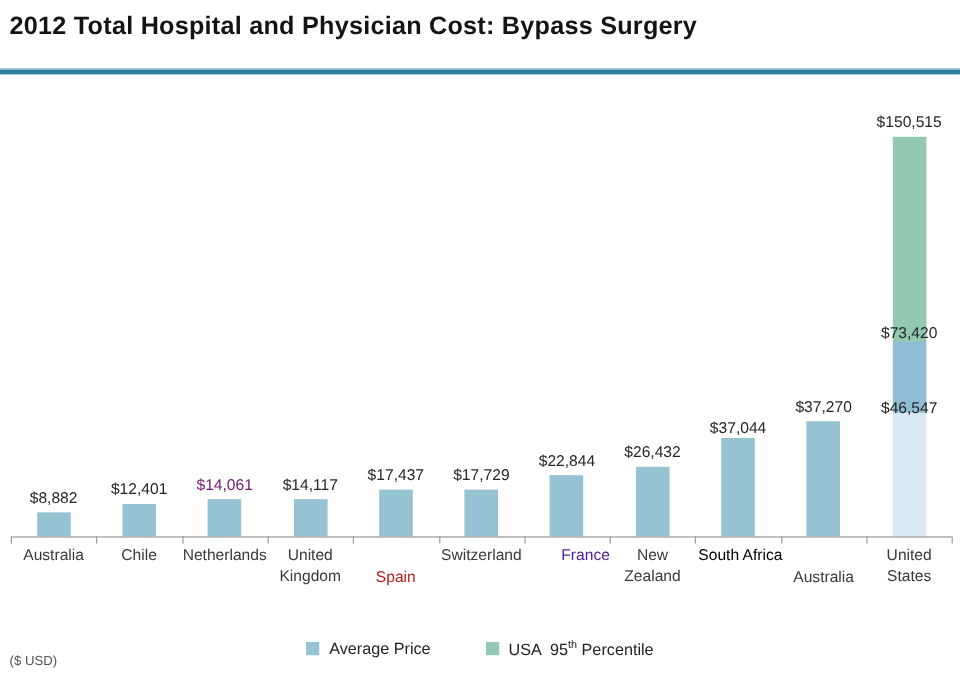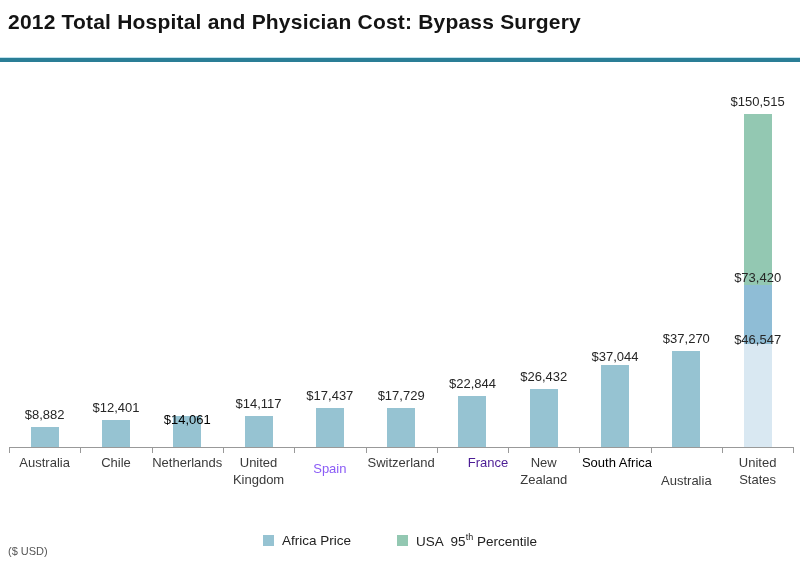--- a/index.html
+++ b/index.html
@@ -45,26 +45,26 @@
   <div class="divider" style="background: rgb(42, 126, 150);"></div>
   <div class="chart" id="plot">
       <div class="cat-label" style="left: -0.35px; top: 393px; width: 90px; color: rgb(58, 58, 58);">Australia</div>
       <div class="bar" style="left: 30.65px; top: 365.349px; width: 28px; height: 19.6506px; background: rgb(150, 195, 210);"></div>
       <div class="val-label" style="left: -0.35px; top: 345.349px; width: 90px; color: rgb(38, 38, 38);">$8,882</div>
       <div class="cat-label" style="left: 70.95px; top: 393px; width: 90px; color: rgb(58, 58, 58);">Chile</div>
       <div class="bar" style="left: 101.95px; top: 357.564px; width: 28px; height: 27.436px; background: rgb(150, 195, 210);"></div>
       <div class="val-label" style="left: 70.95px; top: 337.564px; width: 90px; color: rgb(38, 38, 38);">$12,401</div>
       <div class="cat-label" style="left: 142.25px; top: 393px; width: 90px; color: rgb(58, 58, 58);">Netherlands</div>
       <div class="bar" style="left: 173.25px; top: 353.891px; width: 28px; height: 31.1086px; background: rgb(150, 195, 210);"></div>
-      <div class="val-label" style="left: 142.25px; top: 333.891px; width: 90px; color: #000000; margin-top: 16px;">$14,061</div>
+      <div class="val-label" style="left: 142.25px; top: 333.891px; width: 90px; color: #701a75;">$14,061</div>
       <div class="cat-label" style="left: 213.55px; top: 393px; width: 90px; color: rgb(58, 58, 58);">United
 Kingdom</div>
       <div class="bar" style="left: 244.55px; top: 353.767px; width: 28px; height: 31.2325px; background: rgb(150, 195, 210);"></div>
       <div class="val-label" style="left: 213.55px; top: 333.767px; width: 90px; color: rgb(38, 38, 38);">$14,117</div>
-      <div class="cat-label" style="left: 284.85px; top: 399px; width: 90px; color: #8b5cf6;">Spain</div>
+      <div class="cat-label" style="left: 284.85px; top: 411px; width: 90px; color: #b91c1c;">Spain</div>
       <div class="bar" style="left: 315.85px; top: 346.422px; width: 28px; height: 38.5777px; background: rgb(150, 195, 210);"></div>
       <div class="val-label" style="left: 284.85px; top: 326.422px; width: 90px; color: rgb(38, 38, 38);">$17,437</div>
       <div class="cat-label" style="left: 356.15px; top: 393px; width: 90px; color: rgb(58, 58, 58);">Switzerland</div>
       <div class="bar" style="left: 387.15px; top: 345.776px; width: 28px; height: 39.2237px; background: rgb(150, 195, 210);"></div>
       <div class="val-label" style="left: 356.15px; top: 325.776px; width: 90px; color: rgb(38, 38, 38);">$17,729</div>
       <div class="cat-label" style="left: 443px; top: 393px; width: 90px; color: #4c1d95;">France</div>
       <div class="bar" style="left: 458.45px; top: 334.46px; width: 28px; height: 50.5402px; background: rgb(150, 195, 210);"></div>
       <div class="val-label" style="left: 427.45px; top: 314.46px; width: 90px; color: rgb(38, 38, 38);">$22,844</div>
       <div class="cat-label" style="left: 498.75px; top: 393px; width: 90px; color: rgb(58, 58, 58);">New
 Zealand</div>
@@ -94,21 +94,21 @@
       <div class="tick" style="left: 436.8px; top: 385px; width: 1px; height: 6px; background: rgb(153, 153, 153);"></div>
       <div class="tick" style="left: 508.1px; top: 385px; width: 1px; height: 6px; background: rgb(153, 153, 153);"></div>
       <div class="tick" style="left: 579.4px; top: 385px; width: 1px; height: 6px; background: rgb(153, 153, 153);"></div>
       <div class="tick" style="left: 650.7px; top: 385px; width: 1px; height: 6px; background: rgb(153, 153, 153);"></div>
       <div class="tick" style="left: 722px; top: 385px; width: 1px; height: 6px; background: rgb(153, 153, 153);"></div>
       <div class="tick" style="left: 793.3px; top: 385px; width: 1px; height: 6px; background: rgb(153, 153, 153);"></div>
     </div>
   <div class="legend" id="legend">
       <span class="legend-item">
         <span class="legend-swatch" style="background: rgb(150, 195, 210);"></span>
-        <span style="white-space: pre;">Africa Price</span>
+        <span style="white-space: pre;">Average Price</span>
       </span>
       <span class="legend-item">
         <span class="legend-swatch" style="background: rgb(147, 200, 178);"></span>
         <span style="white-space: pre;">USA  95<sup>th</sup> Percentile</span>
       </span>
     </div>
   <div class="unit-label">($ USD)</div>
 </div>
 
 </body></html>

